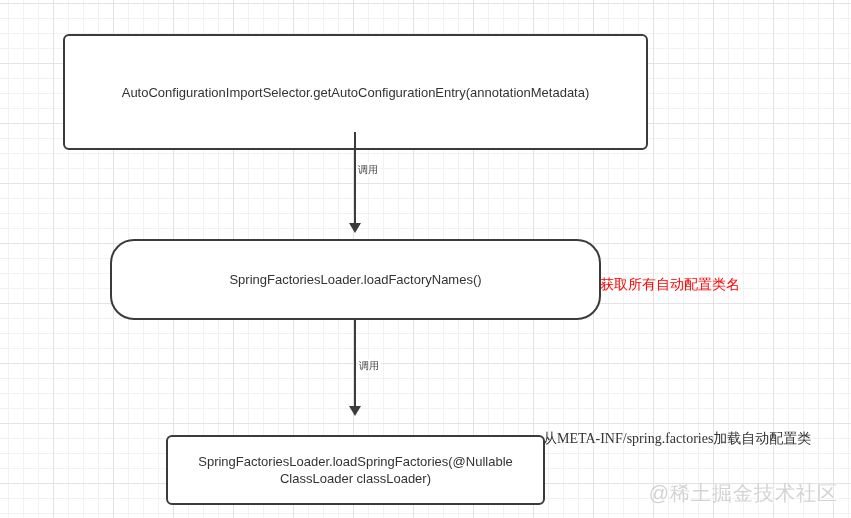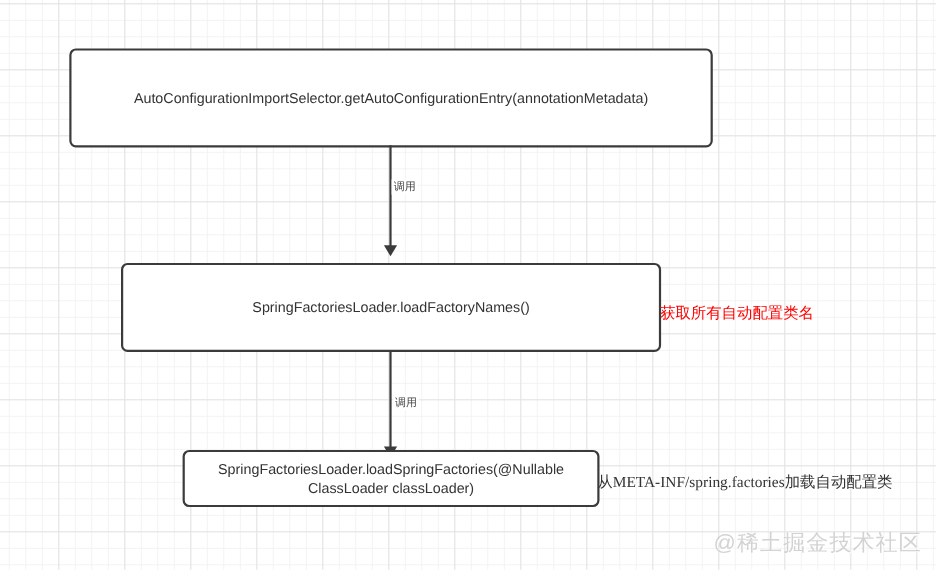--- a/index.html
+++ b/index.html
@@ -29,23 +29,23 @@
     border-radius: 6px;
     display: flex;
     align-items: center;
     justify-content: center;
     text-align: center;
     font-size: 13px;
     line-height: 17px;
     color: #333333;
     padding: 0 12px;
   }
-  .node-1 { left: 63px;  top: 44px;  width: 585px; height: 90px; }
-  .node-2 { left: 110px; top: 239px; width: 491px; height: 81px; }
-  .node-3 { left: 166px; top: 409px; width: 379px; height: 52px; }
+  .node-1 { left: 63px;  top: 34px;  width: 585px; height: 116px; }
+  .node-2 { left: 110px; top: 239px; width: 491px; height: 81px; border-radius: 24px; }
+  .node-3 { left: 166px; top: 435px; width: 379px; height: 70px; }
   .edge-line {
     position: absolute;
     width: 2px;
     background: #3b3b3b;
   }
   .edge-line-1 { left: 354px; top: 132px; height: 92px; }
   .edge-line-2 { left: 354px; top: 320px; height: 87px; }
   .arrowhead {
     position: absolute;
     width: 0; height: 0;

